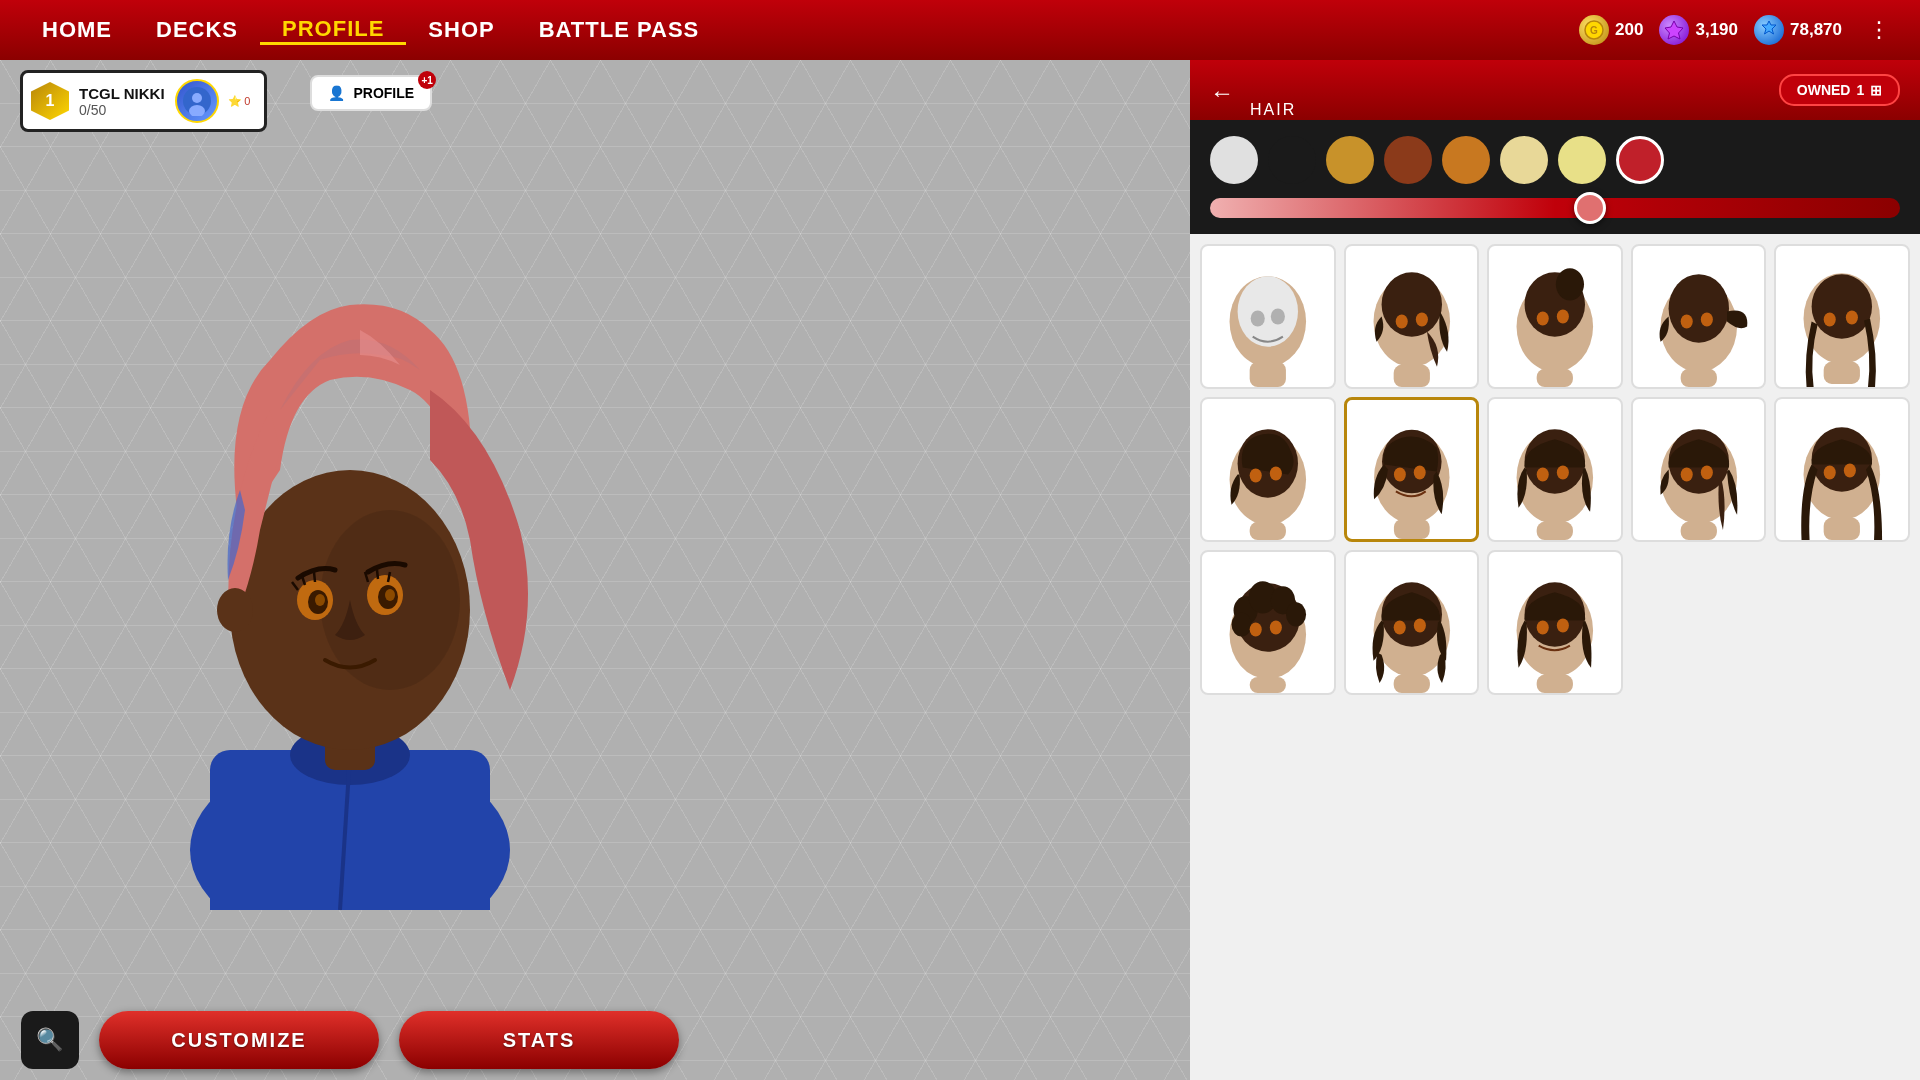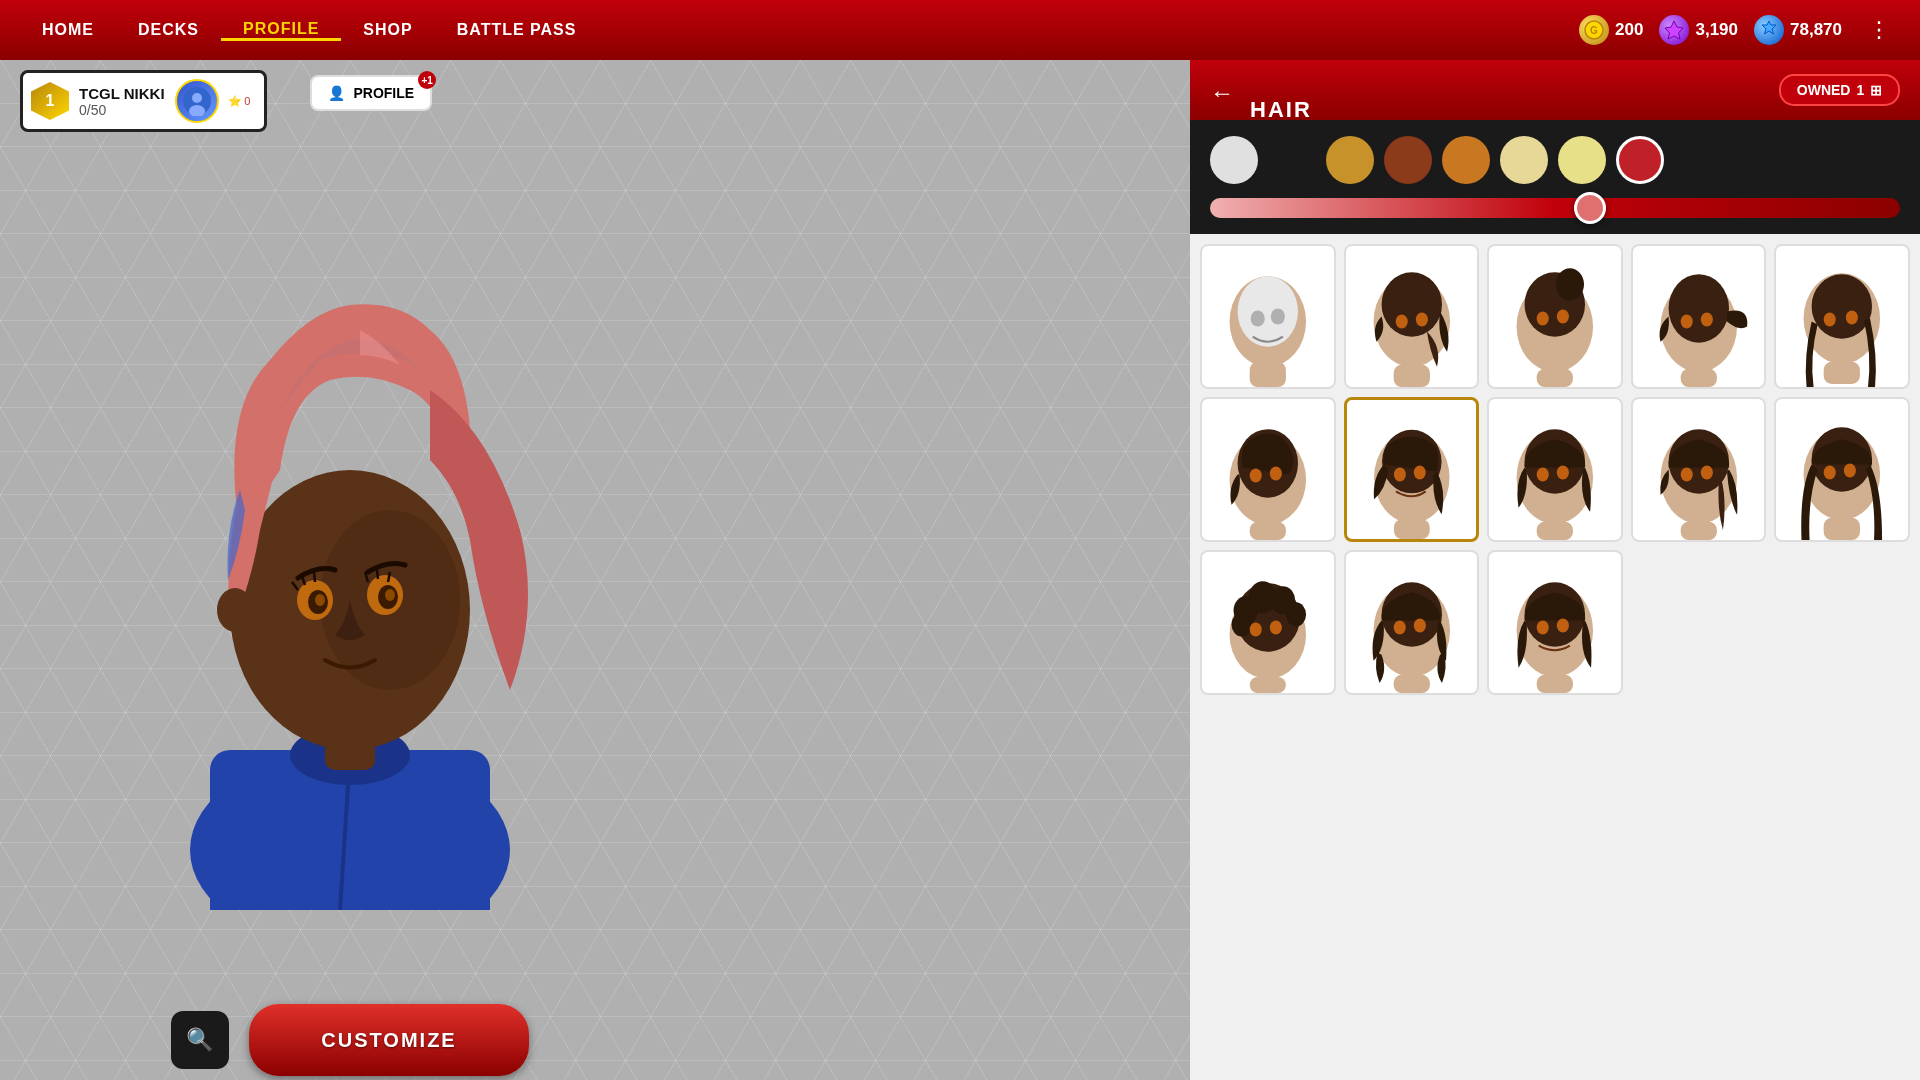--- a/index.html
+++ b/index.html
@@ -17,21 +17,21 @@
       top: 0; left: 0; right: 0;
       height: 60px;
       background: linear-gradient(180deg, #c0000a 0%, #8b0000 100%);
       display: flex;
       align-items: center;
       padding: 0 20px;
       z-index: 100;
     }
     .nav-item {
       color: #fff;
-      font-size: 16px;
+      font-size: 22px;
       font-weight: 900;
       text-transform: uppercase;
       padding: 0 22px;
       letter-spacing: 1px;
       cursor: pointer;
     }
     .nav-item.active {
       color: #FFD700;
       border-bottom: 3px solid #FFD700;
     }
@@ -207,21 +207,21 @@
       height: 58px;
       background: #1a1a1a;
       border-radius: 12px;
       display: flex; align-items: center; justify-content: center;
       cursor: pointer;
       color: #fff;
       font-size: 22px;
     }
     .bottom-action-btn {
       flex: 1;
-      height: 72px;
+      height: 58px;
       border-radius: 30px;
       border: none;
       background: linear-gradient(180deg, #e0302a 0%, #8b0000 100%);
       color: #fff;
       font-size: 20px;
       font-weight: 900;
       text-transform: uppercase;
       cursor: pointer;
       letter-spacing: 2px;
       text-shadow: 0 1px 2px rgba(0,0,0,0.5);
@@ -252,22 +252,22 @@
     .back-btn {
       background: none;
       border: none;
       color: #fff;
       font-size: 24px;
       cursor: pointer;
       font-weight: 900;
     }
     .hair-title {
       color: #fff;
-      font-size: 22px;
-      font-weight: 700;
+      font-size: 16px;
+      font-weight: 400;
       text-transform: uppercase;
       letter-spacing: 2px;
       flex: 1;
       margin-top: 40px;
     }
     .owned-btn {
       background: #c0000a;
       border: 2px solid #ff4444;
       color: #fff;
       padding: 6px 16px;
@@ -475,20 +475,21 @@
         <ellipse cx="95" cy="400" rx="18" ry="22" fill="#5a3218"></ellipse>
       </svg>
     </div>
   </div>
 
   <div id="bottom-bar">
     <div class="bottom-search-btn">
       <span>🔍</span>
     </div>
     <button class="bottom-action-btn">CUSTOMIZE</button>
+    <button class="bottom-action-btn">STATS</button>
   </div>
 
   <div id="right-panel">
 
     <div id="hair-header">
       <button class="back-btn">←</button>
       <div class="hair-title">HAIR</div>
       <div class="owned-btn">
         <span>OWNED</span>
         <span>1</span>

